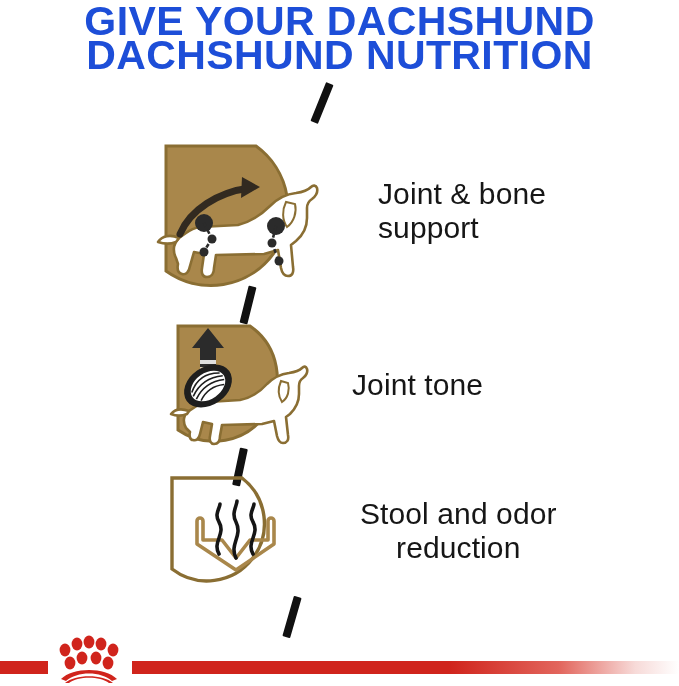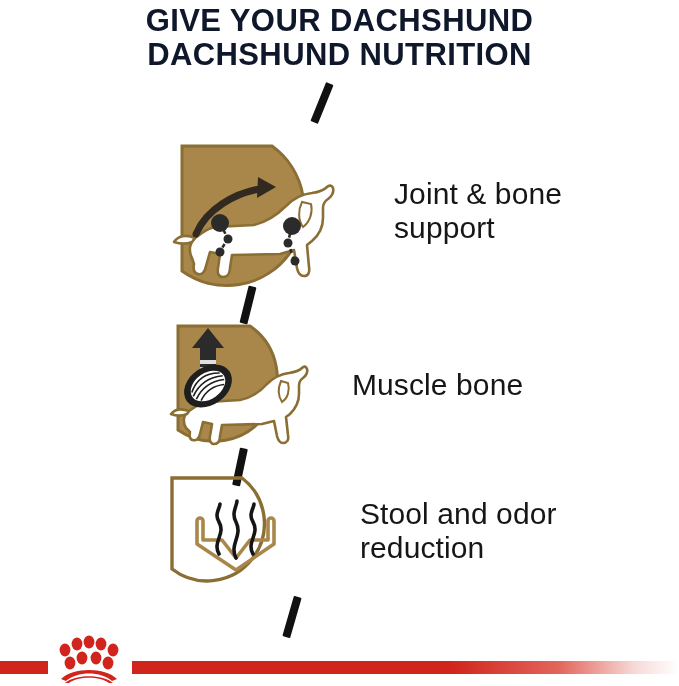--- a/index.html
+++ b/index.html
@@ -16,38 +16,38 @@
     -webkit-font-smoothing: antialiased;
   }
 
   
   #headline {
     position: absolute;
     left: 0;
     top: 4px;
     width: 679px;
     text-align: center;
-    color: #0f172a;
+    color: #1d4ed8;
     font-family: "Liberation Sans", sans-serif;
     font-weight: bold;
-    font-size: 31px;
+    font-size: 41px;
     line-height: 34px;
     letter-spacing: 0.4px;
   }
   #headline .ln { display: block; white-space: nowrap; }
 
   
   .feature-row {
     position: absolute;
     display: flex;
     align-items: center;
   }
-  #feature-row-0 { left: 162px; top: 126px; }
+  #feature-row-0 { left: 146px; top: 126px; }
   #feature-row-1 { left: 150px; top: 310px; }
-  #feature-row-2 { left: 150px; top: 466px; }
+  #feature-row-2 { left: 150px; top: 466px; text-align: center; }
 
   .feature-icon {
     width: 190px;
     height: 170px;
     flex: 0 0 190px;
     position: relative;
   }
   #feature-row-1 .feature-icon { height: 150px; }
   #feature-row-2 .feature-icon { height: 130px; }
 
@@ -224,21 +224,21 @@
         <ellipse cx="0" cy="0" rx="19" ry="13" fill="#FFFFFF"></ellipse>
         <g stroke="#1E1E1E" stroke-width="1.6" fill="none">
           <path d="M-17 -4 C-6 -12 6 -12 17 -4"></path>
           <path d="M-18 0 C-6 -7 6 -7 18 0"></path>
           <path d="M-17 4 C-6 -2 6 -2 17 4"></path>
           <path d="M-14 8 C-5 3 5 3 14 8"></path>
         </g>
       </g>
     </svg>
   </div>
-  <div class="feature-label">Muscle bone</div>
+  <div class="feature-label">Joint tone</div>
 </div>
 
 <div class="feature-row" id="feature-row-2">
   <div class="feature-icon">
     <svg viewBox="0 0 190 130" width="190" height="130" xmlns="http://www.w3.org/2000/svg">
       <path d="M22 12 H92 A54 54 0 1 1 22 103 Z" fill="none" stroke="#8A6E33" stroke-width="3.4"></path>
 
       <path d="M47 55
                C47 51 53 51 53 55
                L53 74

